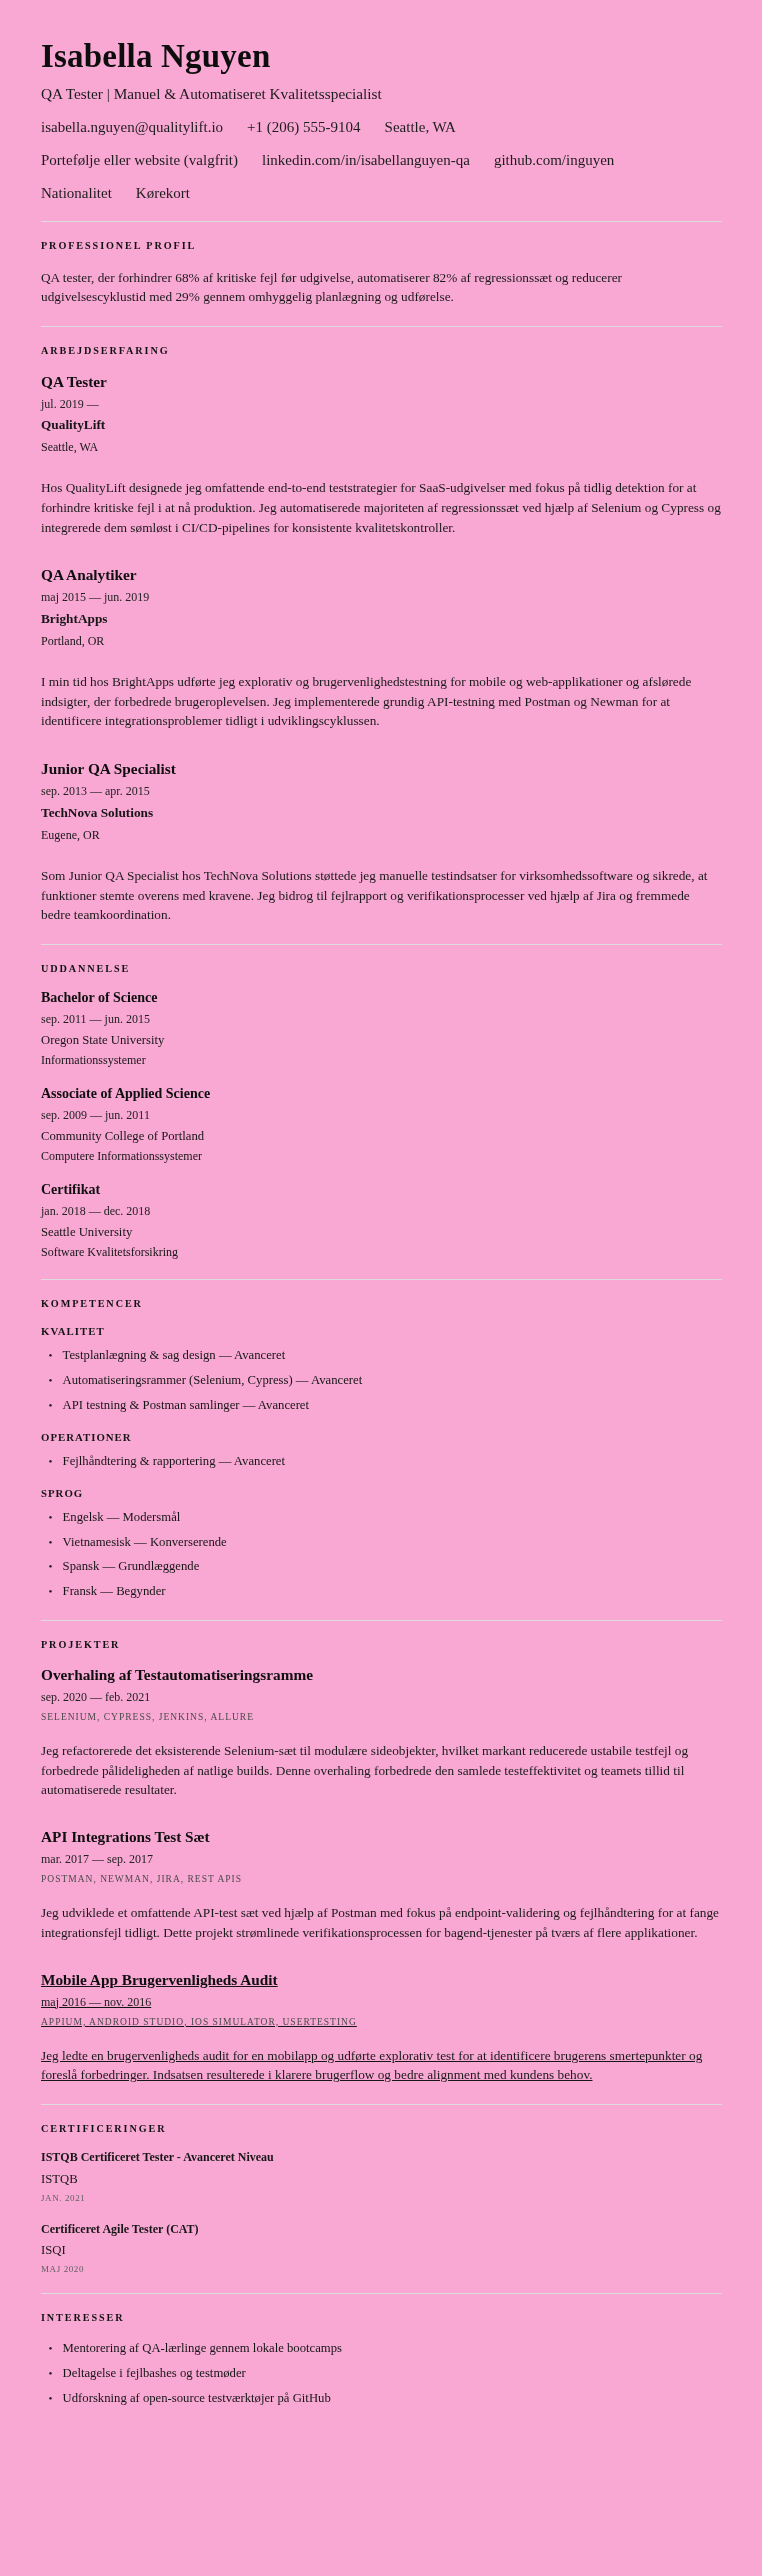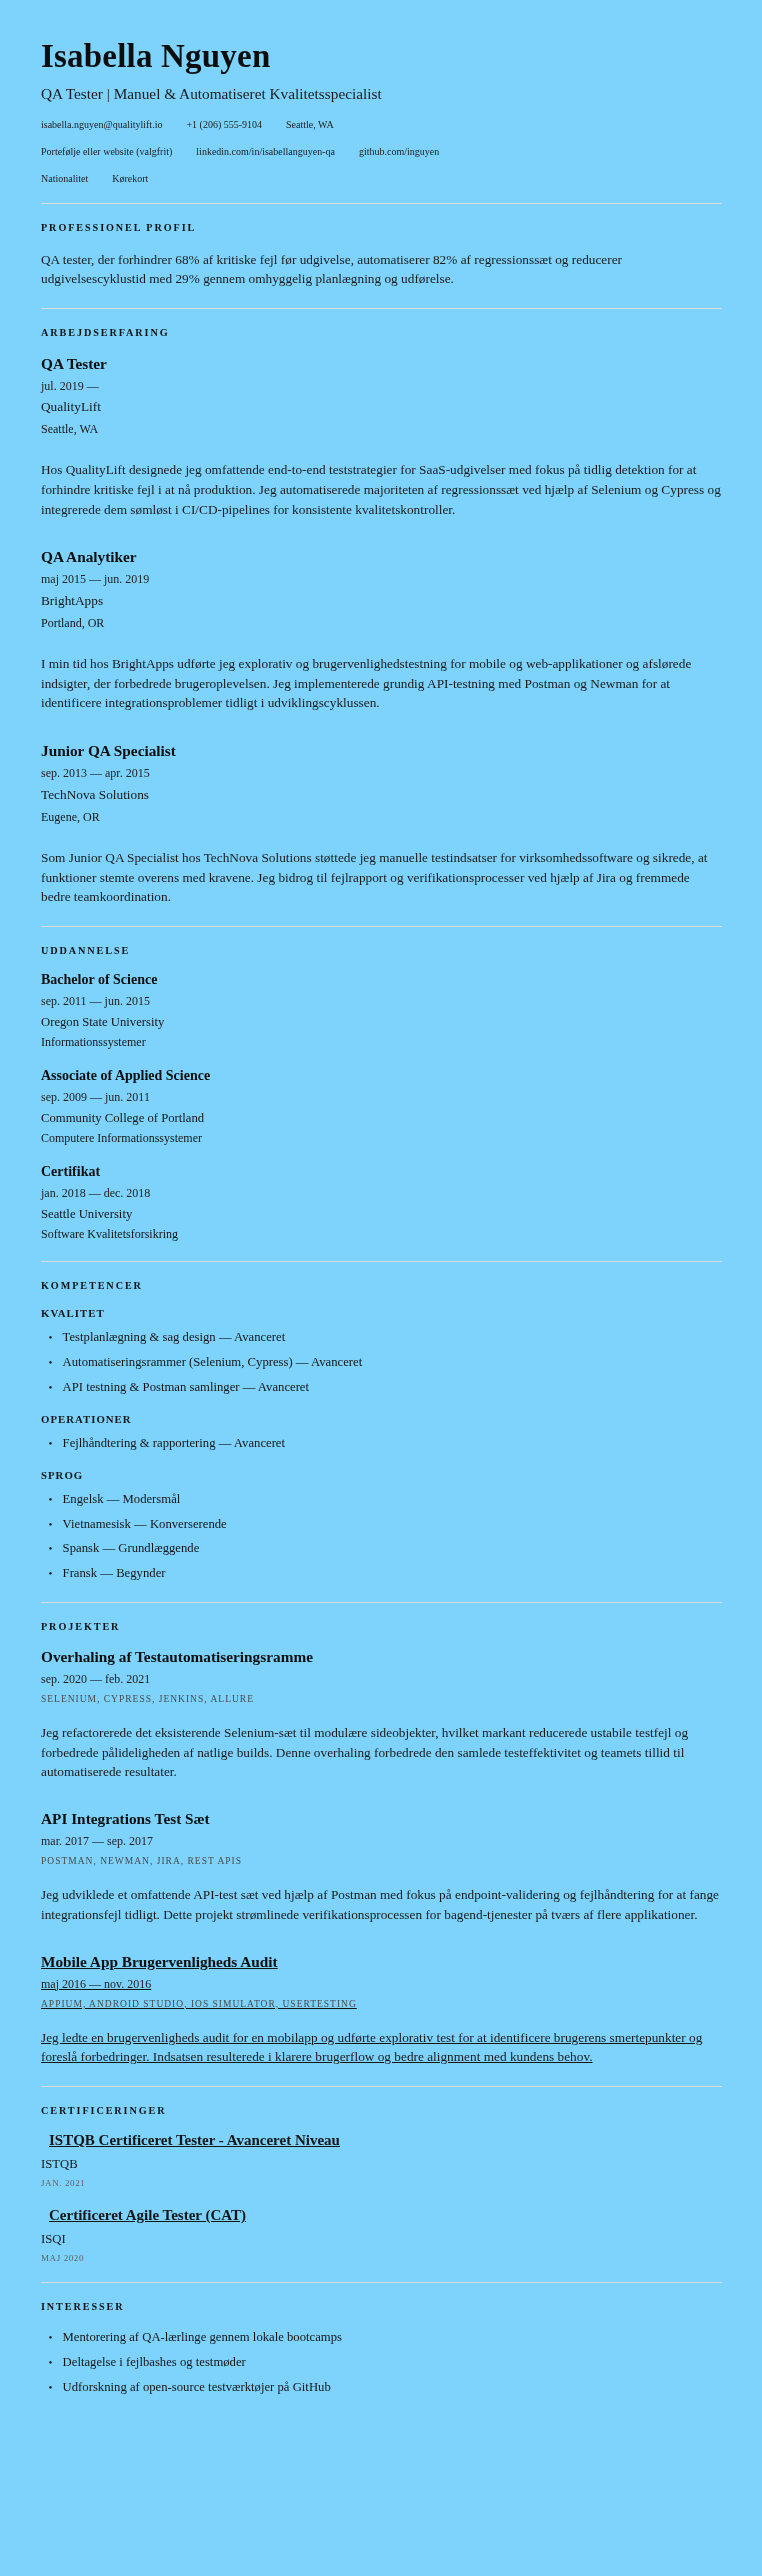--- a/index.html
+++ b/index.html
@@ -7,42 +7,42 @@
   body {
     font-family: "Liberation Serif", "DejaVu Serif", serif;
     color: #161616;
     -webkit-font-smoothing: antialiased;
   }
   .page {
     width: 763px;
     min-height: 2576px;
     margin: 0 auto;
     padding: 38px 41px 51px 41px;
-    background: #7dd3fc;
+    background: #f9a8d4;
   }
 
   
   .name {
     font-size: 33px;
     font-weight: 700;
     margin: 0;
     letter-spacing: 0.2px;
     color: #0d0d0d;
   }
   .headline {
     font-size: 15.3px;
     margin-top: 10.2px;
     color: #1c1c1c;
   }
   .contact-row {
     display: flex;
     flex-wrap: wrap;
     gap: 6.4px 24px;
     margin-top: 16px;
-    font-size: 10px;
+    font-size: 15px;
     color: #1d1d1d;
   }
   .contact-item { white-space: nowrap; }
 
   
   .section {
     border-top: 0.6px solid #dcdcdc;
     margin-top: 19px;
     padding-top: 18px;
   }
@@ -67,21 +67,21 @@
     font-weight: 700;
     margin: 0;
     color: #0f0f0f;
   }
   .dates {
     font-size: 12px;
     white-space: nowrap;
     color: #222222;
     text-align: right;
   }
-  .company { font-size: 13.3px; margin-top: 5.7px; }
+  .company { font-size: 13.3px; margin-top: 5.7px; font-weight: bold; }
   .location { font-size: 12px; margin-top: 7px; }
   .desc {
     font-size: 13.3px;
     line-height: 19.7px;
     margin: 23px 0 0 0;
     color: #1a1a1a;
   }
   .job { margin-bottom: 29px; }
   .job:last-child { margin-bottom: 5.1px; }
 
@@ -127,21 +127,21 @@
     font-size: 9.5px;
     letter-spacing: 1px;
     color: #4a4a4a;
     margin-top: 7px;
   }
   .project .desc { margin-top: 19px; }
 
   
   .cert { margin-bottom: 19px; }
   .cert:last-child { margin-bottom: 2.5px; }
-  .cert-name { font-size: 15px; font-weight: 700; margin: 8px; text-decoration: underline; }
+  .cert-name { font-size: 12px; font-weight: 700; margin: 0; }
   .issuer { font-size: 12.7px; margin-top: 6.4px; }
   .cert-date {
     font-size: 9px;
     letter-spacing: 0.6px;
     color: #5f5f5f;
     margin-top: 5.7px;
   }
 </style>
 </head>
 <body>

